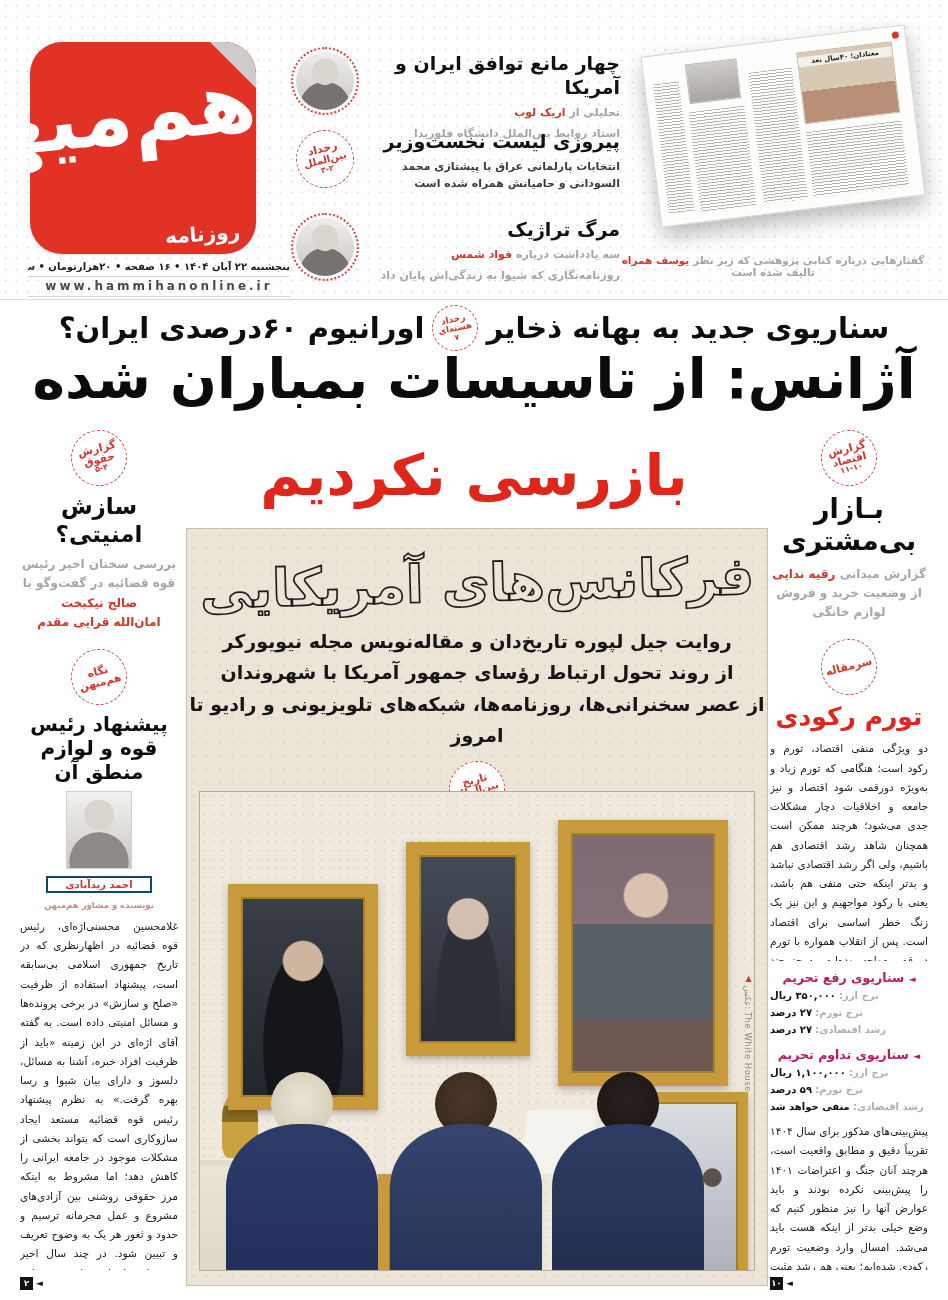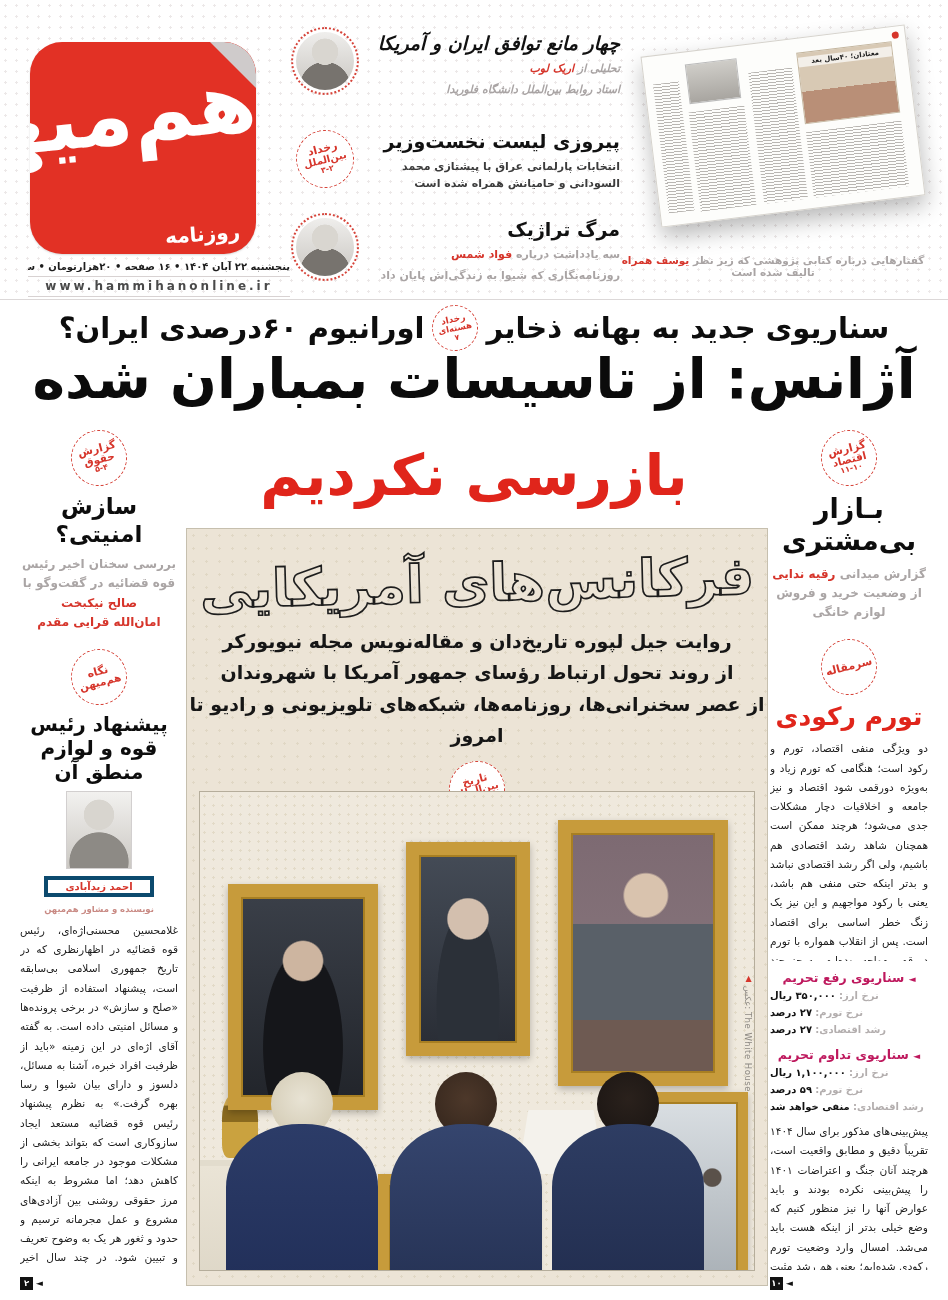--- a/index.html
+++ b/index.html
@@ -144,21 +144,21 @@
   .s-h1.red { color:#e0251b; font-size:25px; }
   .s-sub { font-size:12px; font-weight:700; color:#aaa5a5; text-align:center; line-height:1.6; }
   .s-sub .red { color:#d6352b; }
   .s-photo {
     width:66px; height:78px; background:
       radial-gradient(circle at 50% 30%, #d8d5cf 0 24%, transparent 25%),
       radial-gradient(circle at 50% 92%, #8d8a85 0 38%, transparent 39%),
       linear-gradient(180deg,#f2f1ef,#cbc8c3);
     border:1px solid #d2cfcf; flex:0 0 auto;
   }
-  .s-author { font-size:10px; font-weight:900; color:#d6352b; border:4px solid #0c4a6e; padding:1px 17px; background:#fff; }
+  .s-author { font-size:10px; font-weight:900; color:#d6352b; border:2px solid #0c4a6e; padding:1px 17px; background:#fff; }
   .s-role { font-size:8.5px; font-weight:700; color:#c98a84; }
   .s-body {
     font-size:10.6px; color:#1c1c1c; text-align:justify; line-height:1.82;
     direction:rtl; width:100%;
     display:-webkit-box; -webkit-box-orient:vertical; overflow:hidden;
   }
   .clamp23 { -webkit-line-clamp:23; }
   .clamp15 { -webkit-line-clamp:15; }
   .clamp10 { -webkit-line-clamp:10; }
   .scen { width:100%; }
@@ -260,21 +260,21 @@
   <div class="dots-bg"></div>
 
   <div class="logo">
     <div class="logo-fold"></div>
     <div class="logo-text">هم‌میهن</div>
     <div class="logo-tag">روزنامه</div>
   </div>
   <div class="dateline">پنجشنبه ۲۲ آبان ۱۴۰۴ • ۱۶ صفحه • ۲۰هزارتومان • سال چهارم • شماره ۹۳۱</div>
   <div class="website">www.hammihanonline.ir</div>
 
-  <div class="teaser" style="top:32px;font-style:italic;">
+  <div class="teaser" style="top:52px;">
     <div class="t-media"></div>
     <div class="t-text">
       <div class="t-head">چهار مانع توافق ایران و آمریکا</div>
       <div class="t-sub">
         <span>تحلیلی از</span> <span class="red">اریک لوب</span>
       </div>
       <div class="t-sub">استاد روابط بین‌الملل دانشگاه فلوریدا</div>
     </div>
   </div>
 

